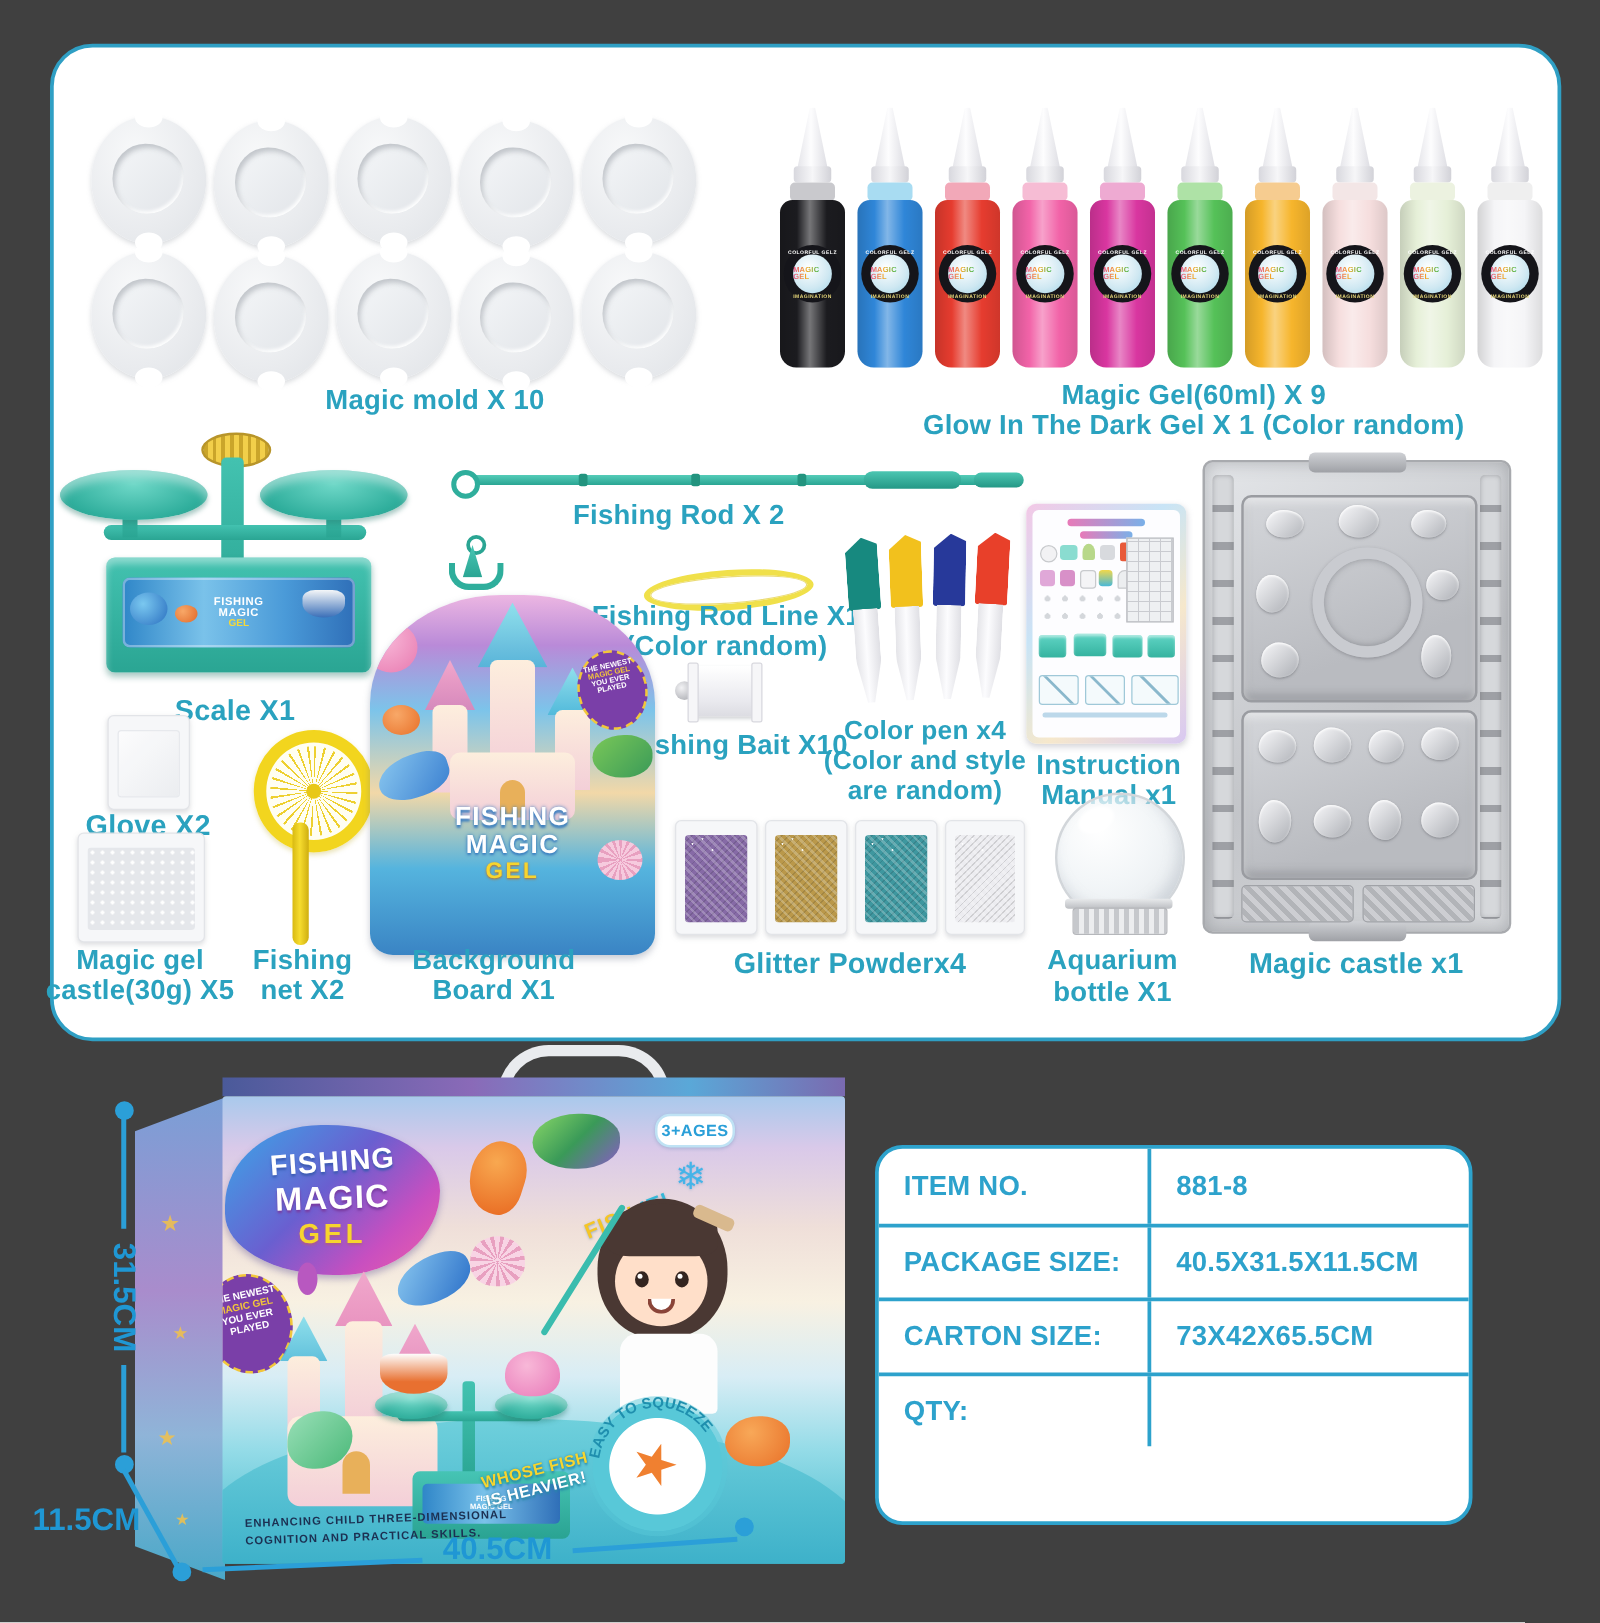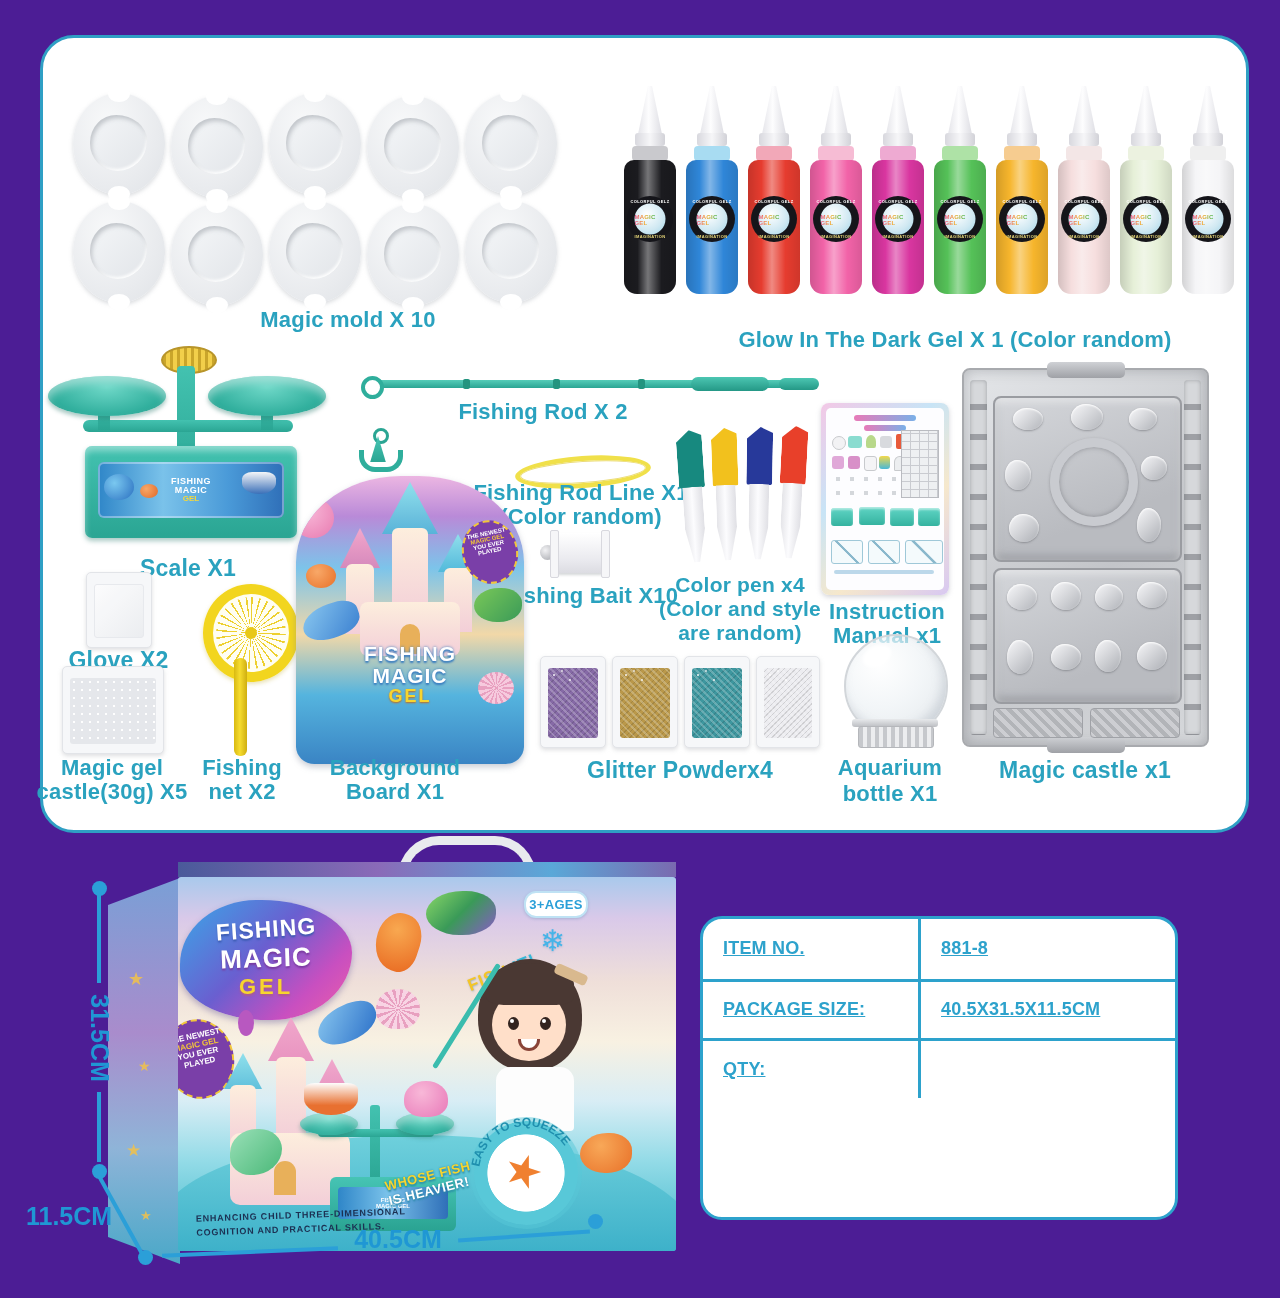--- a/index.html
+++ b/index.html
@@ -1,16 +1,16 @@
 <!DOCTYPE html>
 <html><head>
 <meta charset="utf-8">
 <style>
   html,body{margin:0;padding:0;background:#fff;}
-  .page{position:relative;width:1280px;height:1298px;background:#4c1d95;overflow:hidden;
+  .page{position:relative;width:1280px;height:1298px;background:#404040;overflow:hidden;
         font-family:"Liberation Sans",sans-serif;}
   .abs{position:absolute;}
   
   .lbl{position:absolute;color:#2aa2bf;font-weight:700;font-size:22px;text-align:center;
        letter-spacing:.2px;line-height:1.1;}
   
   .kit-panel{position:absolute;left:40px;top:35px;width:1203px;height:792px;
              border:3px solid #2f9fc4;border-radius:34px;background:#fff;}
   
   .mold{position:absolute;width:92px;height:102px;border-radius:50%;
@@ -226,21 +226,21 @@
   .snow{position:absolute;color:#45b4e8;font-size:30px;text-shadow:0 1px 2px rgba(80,140,190,.4);}
   
   .dim{color:#1f97d4;font-weight:800;font-size:25px;position:absolute;}
   .dim-line{position:absolute;background:#2b9fd8;}
   .dim-dot{position:absolute;width:15px;height:15px;border-radius:50%;background:#2b9fd8;}
   
   .spec{position:absolute;left:700px;top:916px;width:472px;height:298px;border:3px solid #2da2cc;
         border-radius:22px;overflow:hidden;display:grid;grid-template-rows:repeat(5,1fr);background:#fff;}
   .spec-row{display:grid;grid-template-columns:218px 1fr;border-top:3px solid #2da2cc;}
   .spec-row:first-child{border-top:none;}
-  .spec-cell{display:flex;align-items:center;color:#2da2cc;font-weight:800;font-size:18px;letter-spacing:.2px;text-decoration:underline;}
+  .spec-cell{display:flex;align-items:center;color:#2da2cc;font-weight:800;font-size:22px;letter-spacing:.2px;}
   .spec-cell.k{padding-left:20px;border-right:3px solid #2da2cc;}
   .spec-cell.v{padding-left:20px;}
 </style>
 </head>
 <body>
 
 <div class="page">
 
   <div class="kit-panel">
 
@@ -413,20 +413,21 @@
           <div class="b-label">
             <span class="arc top">COLORFUL GELZ</span>
             <div class="b-inner">
                 <span>MAGIC GEL</span>
               </div>
             <span class="arc bot">IMAGINATION</span>
           </div>
         </div>
       </div>
     </div>
+    <div class="lbl" style="left:722px;top:266px;width:380px;">Magic Gel(60ml) X 9</div>
     <div class="lbl" style="left:622px;top:290px;width:580px;">Glow In The Dark Gel X 1 (Color random)</div>
 
     <div>
       <div class="scale-knob" style="left:118px;top:308px;"></div>
       <div class="tealp abs" style="left:134px;top:328px;width:18px;height:126px;border-radius:4px;"></div>
       <div class="tealp abs" style="left:40px;top:382px;width:210px;height:12px;border-radius:6px;"></div>
       <div class="tealp abs" style="left:55px;top:360px;width:12px;height:32px;"></div>
       <div class="tealp abs" style="left:218px;top:360px;width:12px;height:32px;"></div>
       <div class="scale-pan" style="left:5px;top:338px;"></div>
       <div class="scale-pan" style="left:165px;top:338px;"></div>
@@ -747,17 +748,21 @@
   <div class="spec">
     <div class="spec-row">
       <div class="spec-cell k">ITEM NO.</div>
       <div class="spec-cell v">881-8</div>
     </div>
     <div class="spec-row">
       <div class="spec-cell k">PACKAGE SIZE:</div>
       <div class="spec-cell v">40.5X31.5X11.5CM</div>
     </div>
     <div class="spec-row">
+      <div class="spec-cell k">CARTON SIZE:</div>
+      <div class="spec-cell v">73X42X65.5CM</div>
+    </div>
+    <div class="spec-row">
       <div class="spec-cell k">QTY:</div>
     </div>
   </div>
 
 </div>
 
 </body></html>

